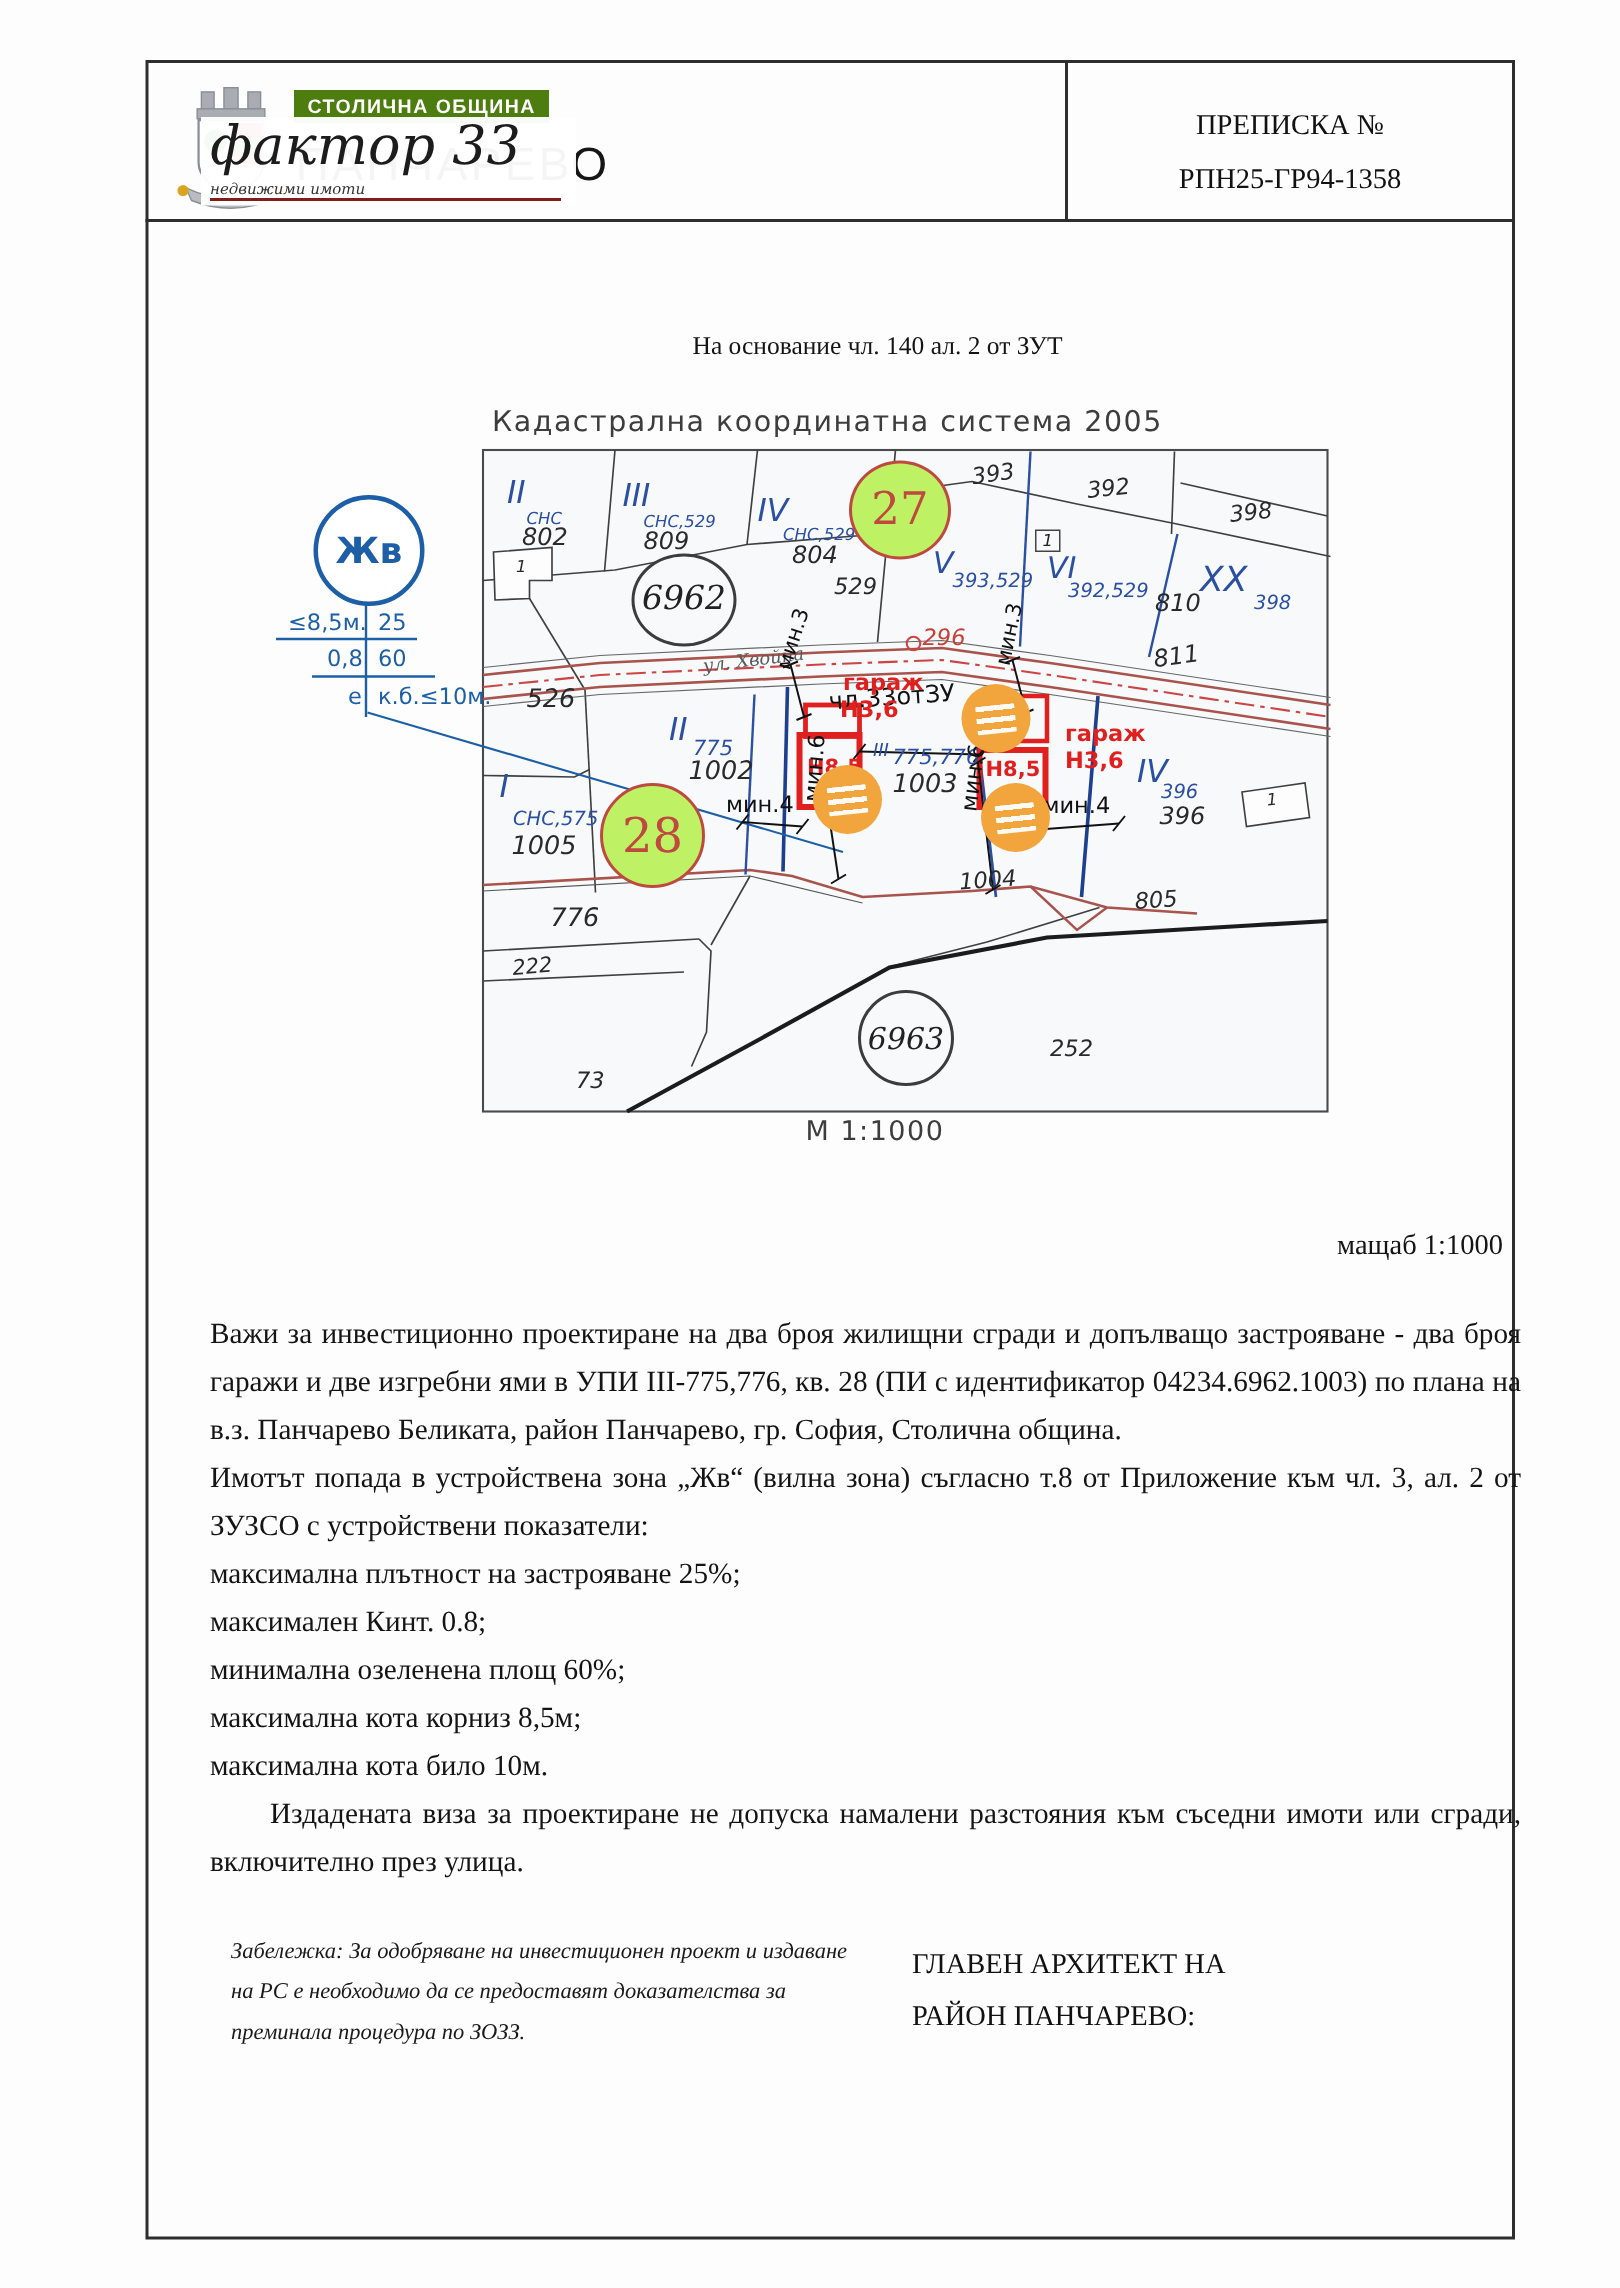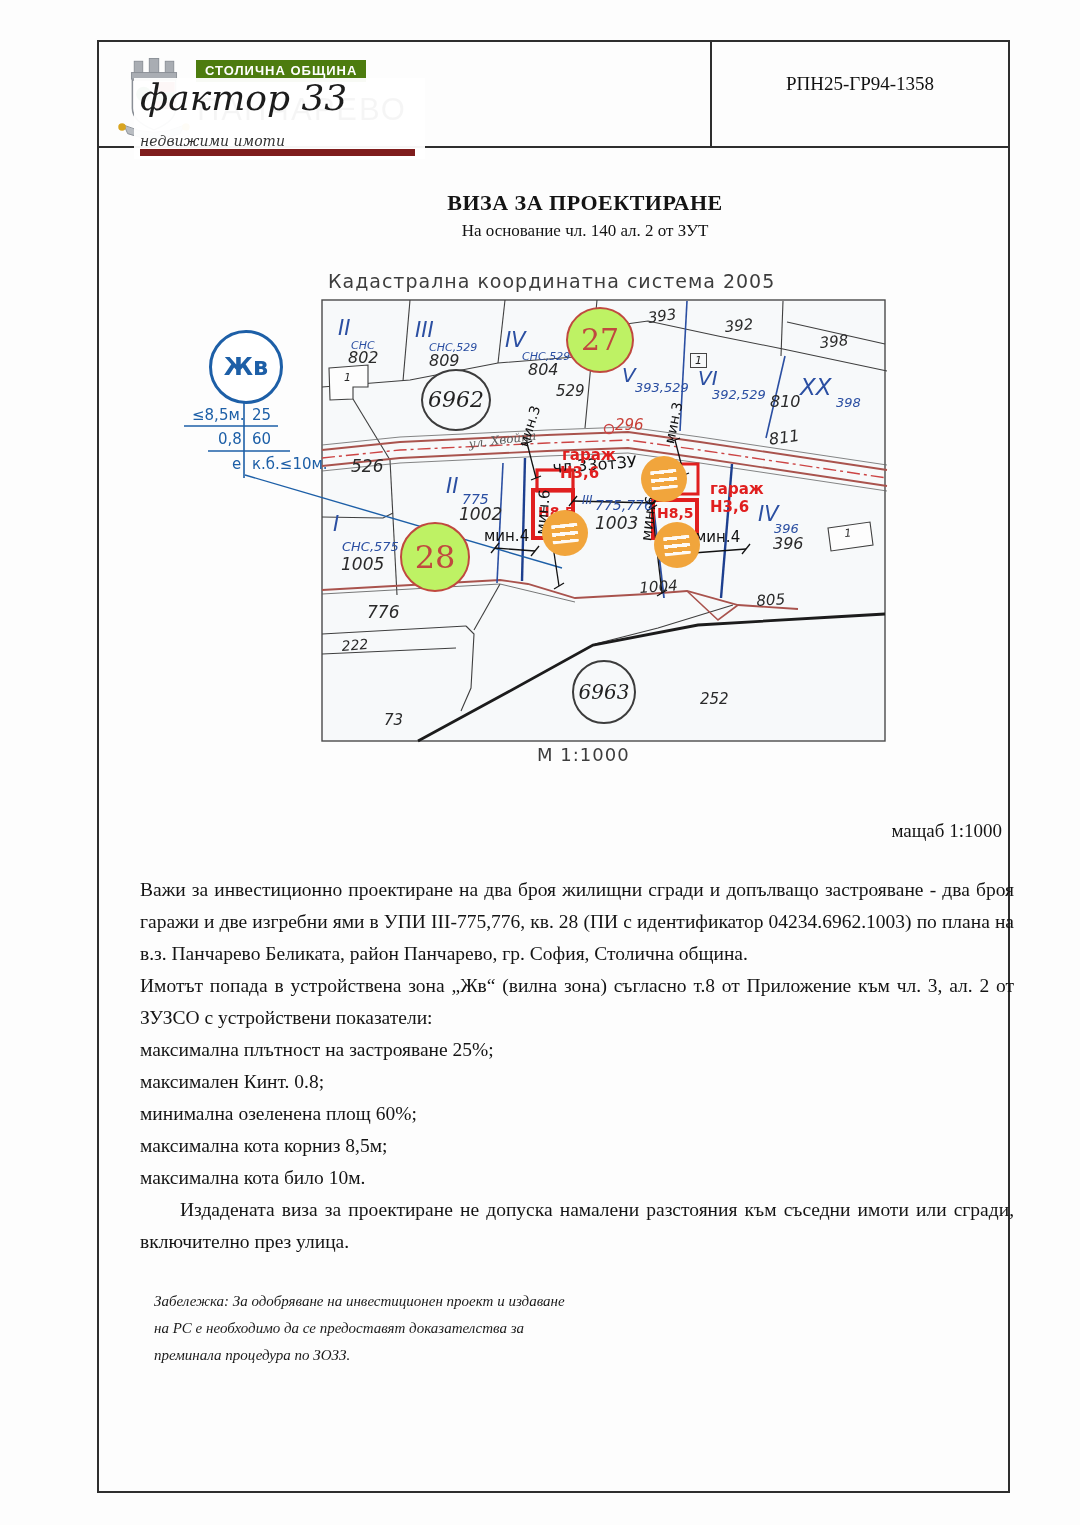--- a/index.html
+++ b/index.html
@@ -10,22 +10,22 @@
   .frame{left:97px;top:40px;width:909px;height:1449px;border:2px solid #2e2e2e;}
   .hdr-bottom{left:97px;top:146px;width:913px;height:0;border-top:2px solid #2e2e2e;}
   .hdr-div{left:710px;top:40px;width:0;height:108px;border-left:2px solid #2e2e2e;}
   
   .muni-banner{left:196px;top:60px;background:#4d7c0f;color:#fff;font-family:"Liberation Sans",sans-serif;
         font-size:13px;font-weight:700;letter-spacing:1px;padding:3px 9px 4px;}
   .panchаrevo,.bigname{left:197px;top:92px;font-family:"Liberation Sans",sans-serif;font-size:31px;
         font-weight:500;letter-spacing:2px;color:#161616;}
   .watermark{left:134px;top:78px;background:rgba(255,255,255,.96);padding:2px 10px 3px 6px;}
   .wm-script{font-family:"DejaVu Serif",serif;font-style:italic;font-size:36px;color:#1c1c1c;line-height:1;}
-  .wm-sub{font-family:"DejaVu Serif",serif;font-style:italic;font-size:14px;color:#333;
-        border-bottom:7px solid #7f1d1d;display:inline-block;padding-right:130px;margin-top:17px;}
+  .wm-sub{font-family:"DejaVu Serif",serif;font-style:italic;font-size:10px;color:#333;
+        border-bottom:2px solid #7f1d1d;display:inline-block;padding-right:130px;margin-top:5px;}
   .prepiska{left:712px;top:66px;width:296px;text-align:center;font-size:19px;line-height:1.9;color:#111;}
   
   .doc-title{left:160px;top:190px;width:850px;text-align:center;font-size:22px;font-weight:700;letter-spacing:.5px;}
   .doc-sub{left:160px;top:221px;width:850px;text-align:center;font-size:17px;}
   
   .map-section{left:178px;top:268px;width:730px;height:540px;}
   .map-section svg{position:absolute;left:0;top:0;}
   #map-labels{position:absolute;left:0;top:0;width:730px;height:540px;}
   .ml{position:absolute;white-space:nowrap;line-height:1;font-family:"DejaVu Sans",sans-serif;
       font-style:italic;color:#222;transform-origin:left top;}
@@ -89,24 +89,24 @@
   </div>
 
   <div class="abs muni-banner">СТОЛИЧНА ОБЩИНА</div>
   <div class="abs bigname">ПАНЧАРЕВО</div>
   <div class="abs watermark">
     <div class="wm-script">фактор 33</div>
     <div class="wm-sub">недвижими имоти</div>
   </div>
 
   <div class="abs prepiska">
+    <div>ПРЕПИСКА №</div>
     <div>РПН25-ГР94-1358</div>
   </div>
 
-  <div class="abs doc-title">ВИЗА ЗА ПРОЕКТИРАНЕ</div>
   <div class="abs doc-sub">На  основание чл. 140 ал. 2 от ЗУТ</div>
 
   <div class="abs map-section">
     <svg width="730" height="540" viewBox="0 0 730 540">
 
       <rect x="144" y="32" width="563" height="441" fill="#f7f9fa" stroke="#4a4a4a" stroke-width="1.4"></rect>
 
       <g stroke="#3f3f3f" stroke-width="1.1" fill="none">
         <path d="M232,32 L225,113"></path>
         <path d="M327,32 L320,95"></path>
@@ -285,14 +285,18 @@
     <p>максимална кота корниз 8,5м;</p>
     <p>максимална кота било 10м.</p>
     <p class="indent just">Издадената виза за проектиране не допуска намалени разстояния към съседни имоти или сгради, включително през улица.</p>
   </div>
 
   <div class="abs footer-note">
     <div>Забележка: За одобряване на инвестиционен проект и издаване</div>
     <div>на РС е необходимо да се предоставят доказателства за</div>
     <div>преминала процедура по ЗОЗЗ.</div>
   </div>
+  <div class="abs signature">
+    <div>ГЛАВЕН АРХИТЕКТ НА</div>
+    <div>РАЙОН ПАНЧАРЕВО:</div>
+  </div>
 
 </div>
 
 </body></html>

